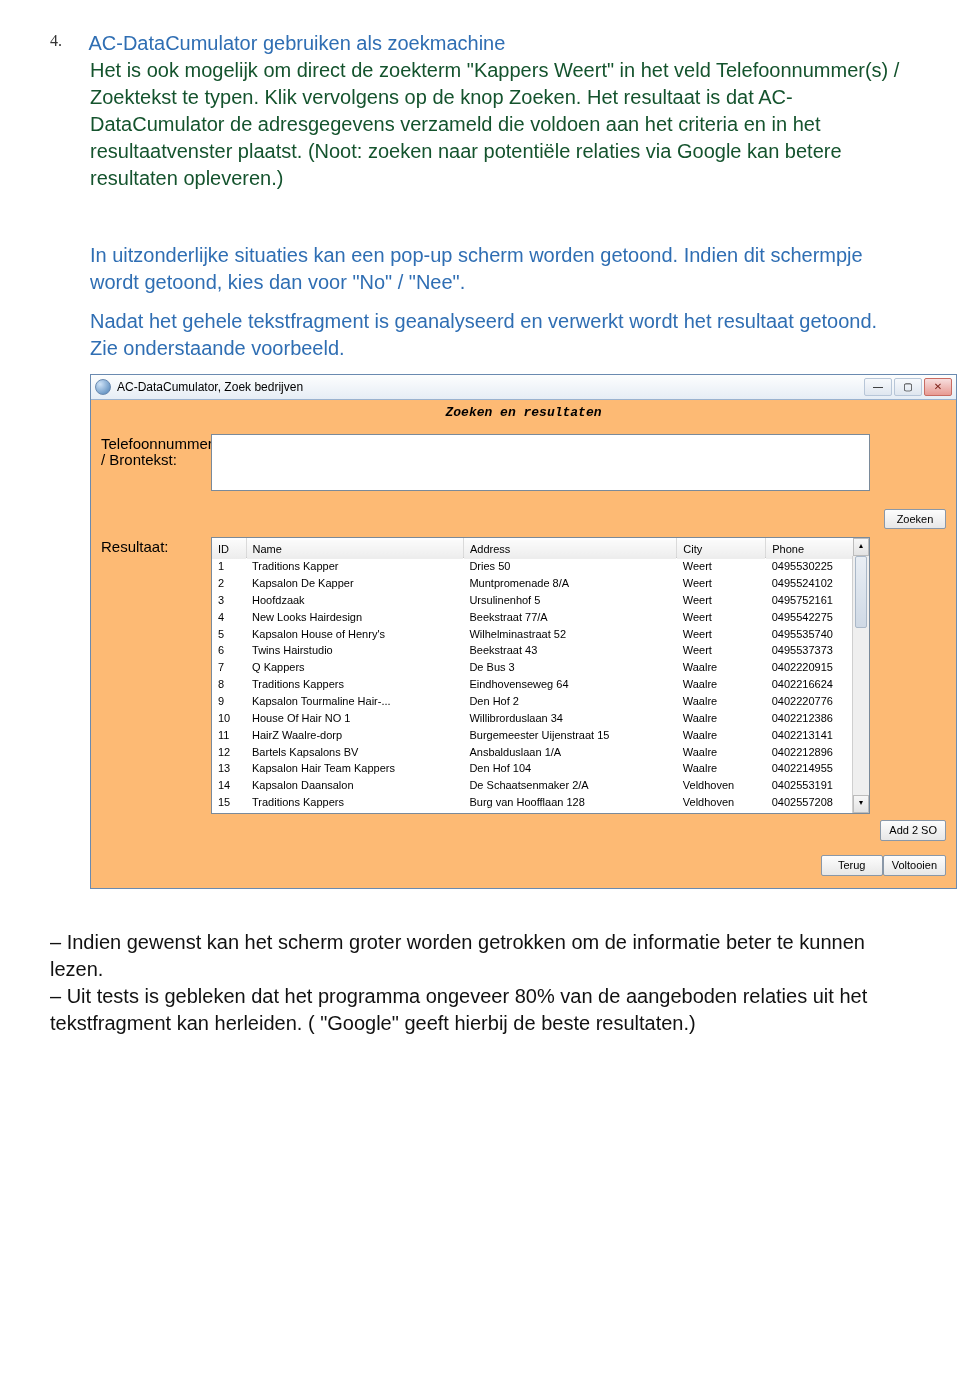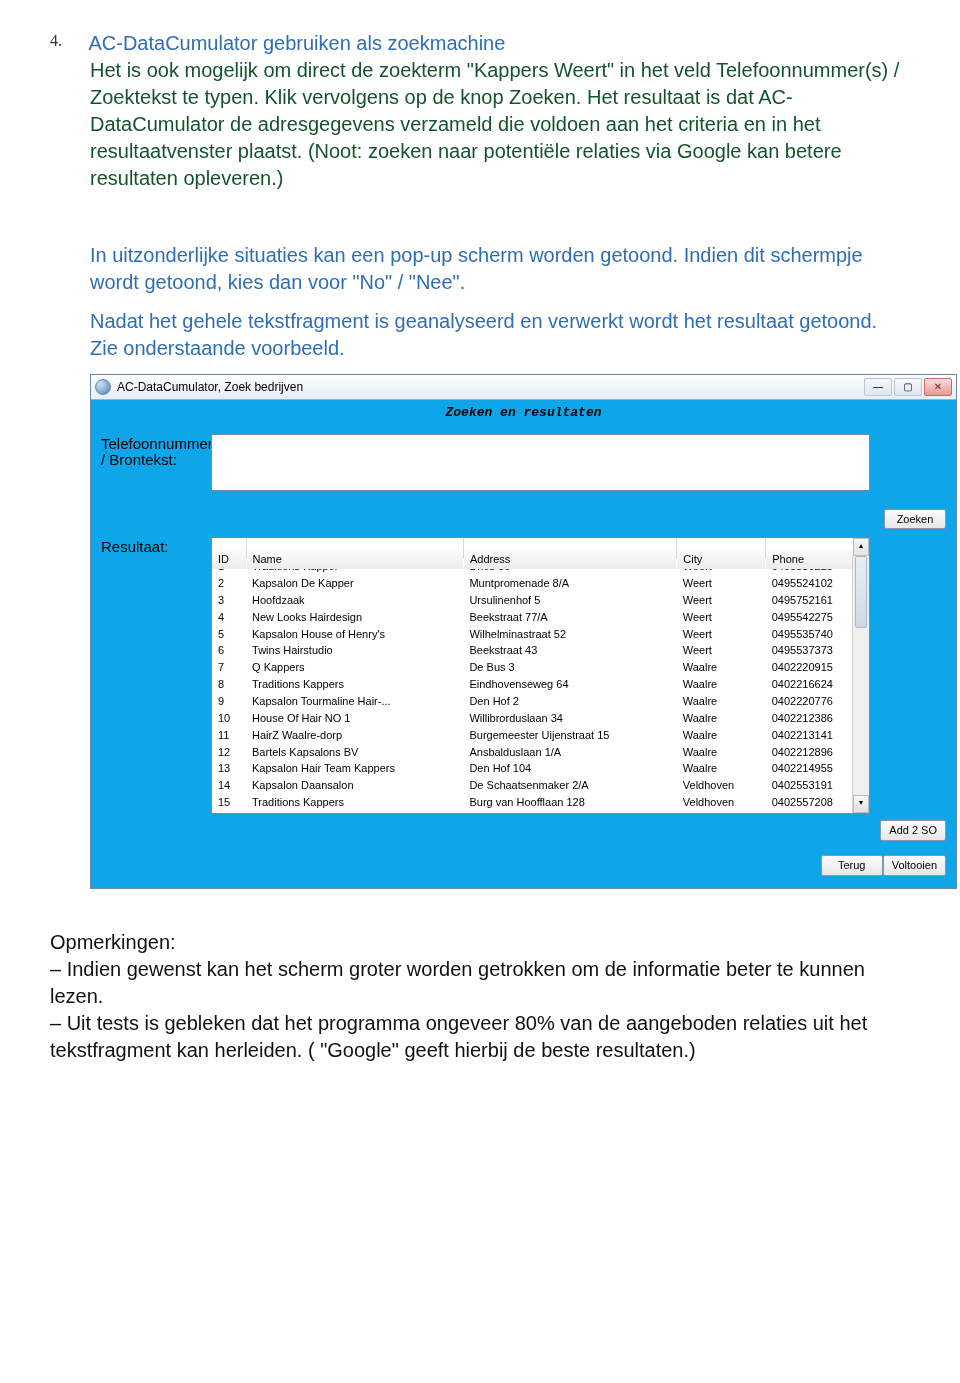--- a/index.html
+++ b/index.html
@@ -26,21 +26,21 @@
   .para-full { margin: 0 0 0 40px; color: #14532d; }
   .gap { height: 50px; }
   .blackblock { color: #111; margin: 40px 0 0 0; font-size: 20px; }
   .blackblock p { margin: 0; }
 
   
   .app-shell {
     margin: 6px 0 0 40px;
     width: 865px;
     border: 1px solid #6a8ab0;
-    background: #0ea5e9;
+    background: #fdba74;
     font-family: "Segoe UI", Tahoma, sans-serif;
     font-size: 12px;
     color: #000;
   }
   .titlebar {
     background: linear-gradient(#fdfefe,#e6edf5);
     border-bottom: 1px solid #9ab2cf;
     height: 24px;
     display: flex;
     align-items: center;
@@ -53,21 +53,21 @@
   .winbtn.close { background:linear-gradient(#f7dede,#e79a93); border-color:#c86b62; color:#7a1e16; }
   .apptitle { text-align:center; font-weight:bold; font-style:italic; font-size:13px; padding:4px 0 10px 0;font-family:Liberation Mono, monospace; }
   .formrow { display:flex; align-items:flex-start; padding:2px 10px; }
   .formlabel { width:110px; font-size:15px; line-height:1.1; padding-top:2px; }
   .textarea { flex:1; height:55px; background:#fff; border:1px solid #7a8a9a; }
   .rightcol { width:70px; display:flex; align-items:flex-end; justify-content:flex-end; padding-left:6px; }
   .btn { border:1px solid #8a98a8; background:linear-gradient(#fdfdfd,#e7e7e7); font-size:11px; padding:2px 8px; border-radius:2px; min-width:44px; text-align:center; }
   .resultrow { display:flex; padding:6px 10px 2px 10px; }
   .tablewrap { flex:1; border:1px solid #7a8a9a; background:#fff; position:relative; height:275px; overflow:hidden; }
   table.data { border-collapse:collapse; width:100%; font-size:11px; }
-  table.data th { text-align:left; font-weight:normal; background:linear-gradient(#fbfbfb,#ececec); border-bottom:1px solid #c8c8c8; border-right:1px solid #dadada; padding:2px 6px; position:sticky; top:12px; }
+  table.data th { text-align:left; font-weight:normal; background:linear-gradient(#fbfbfb,#ececec); border-bottom:1px solid #c8c8c8; border-right:1px solid #dadada; padding:2px 6px; position:sticky; top:2px; }
   table.data td { padding:1px 6px; white-space:nowrap; }
   .scrolltrack { position:absolute; right:0; top:18px; bottom:0; width:16px; background:#efefef; border-left:1px solid #cfcfcf; }
   .scrollthumb { position:absolute; left:2px; right:2px; top:0; height:70px; background:linear-gradient(#e9eef4,#cfd9e5); border:1px solid #aab8c8; border-radius:2px; }
   .scrollarrow { position:absolute; left:0; right:0; height:16px; background:linear-gradient(#f7f7f7,#e3e3e3); border:1px solid #bcbcbc; font-size:8px; text-align:center; line-height:14px; }
   .scrollarrow.up { top:-18px; }
   .scrollarrow.dn { bottom:0; }
   .belowtable { display:flex; justify-content:flex-end; padding:4px 10px; gap:8px; }
   .footerbtns { display:flex; justify-content:flex-end; padding:10px 10px 12px 10px; }
 </style>
 </head>
@@ -243,16 +243,15 @@
   <div class="belowtable">
     <div class="btn">Add 2 SO</div>
   </div>
   <div class="footerbtns">
     <div class="btn">Terug</div>
     <div class="btn">Voltooien</div>
   </div>
 </div>
 
 <div class="blackblock">
-  <p>Opmerkingen:</p>
   <p>– Indien gewenst kan het scherm groter worden getrokken om de informatie beter te kunnen lezen.</p>
   <p>– Uit tests is gebleken dat het programma ongeveer 80% van de aangeboden relaties uit het tekstfragment kan herleiden. ( "Google" geeft hierbij de beste resultaten.)</p>
 </div>
 
 </body></html>

